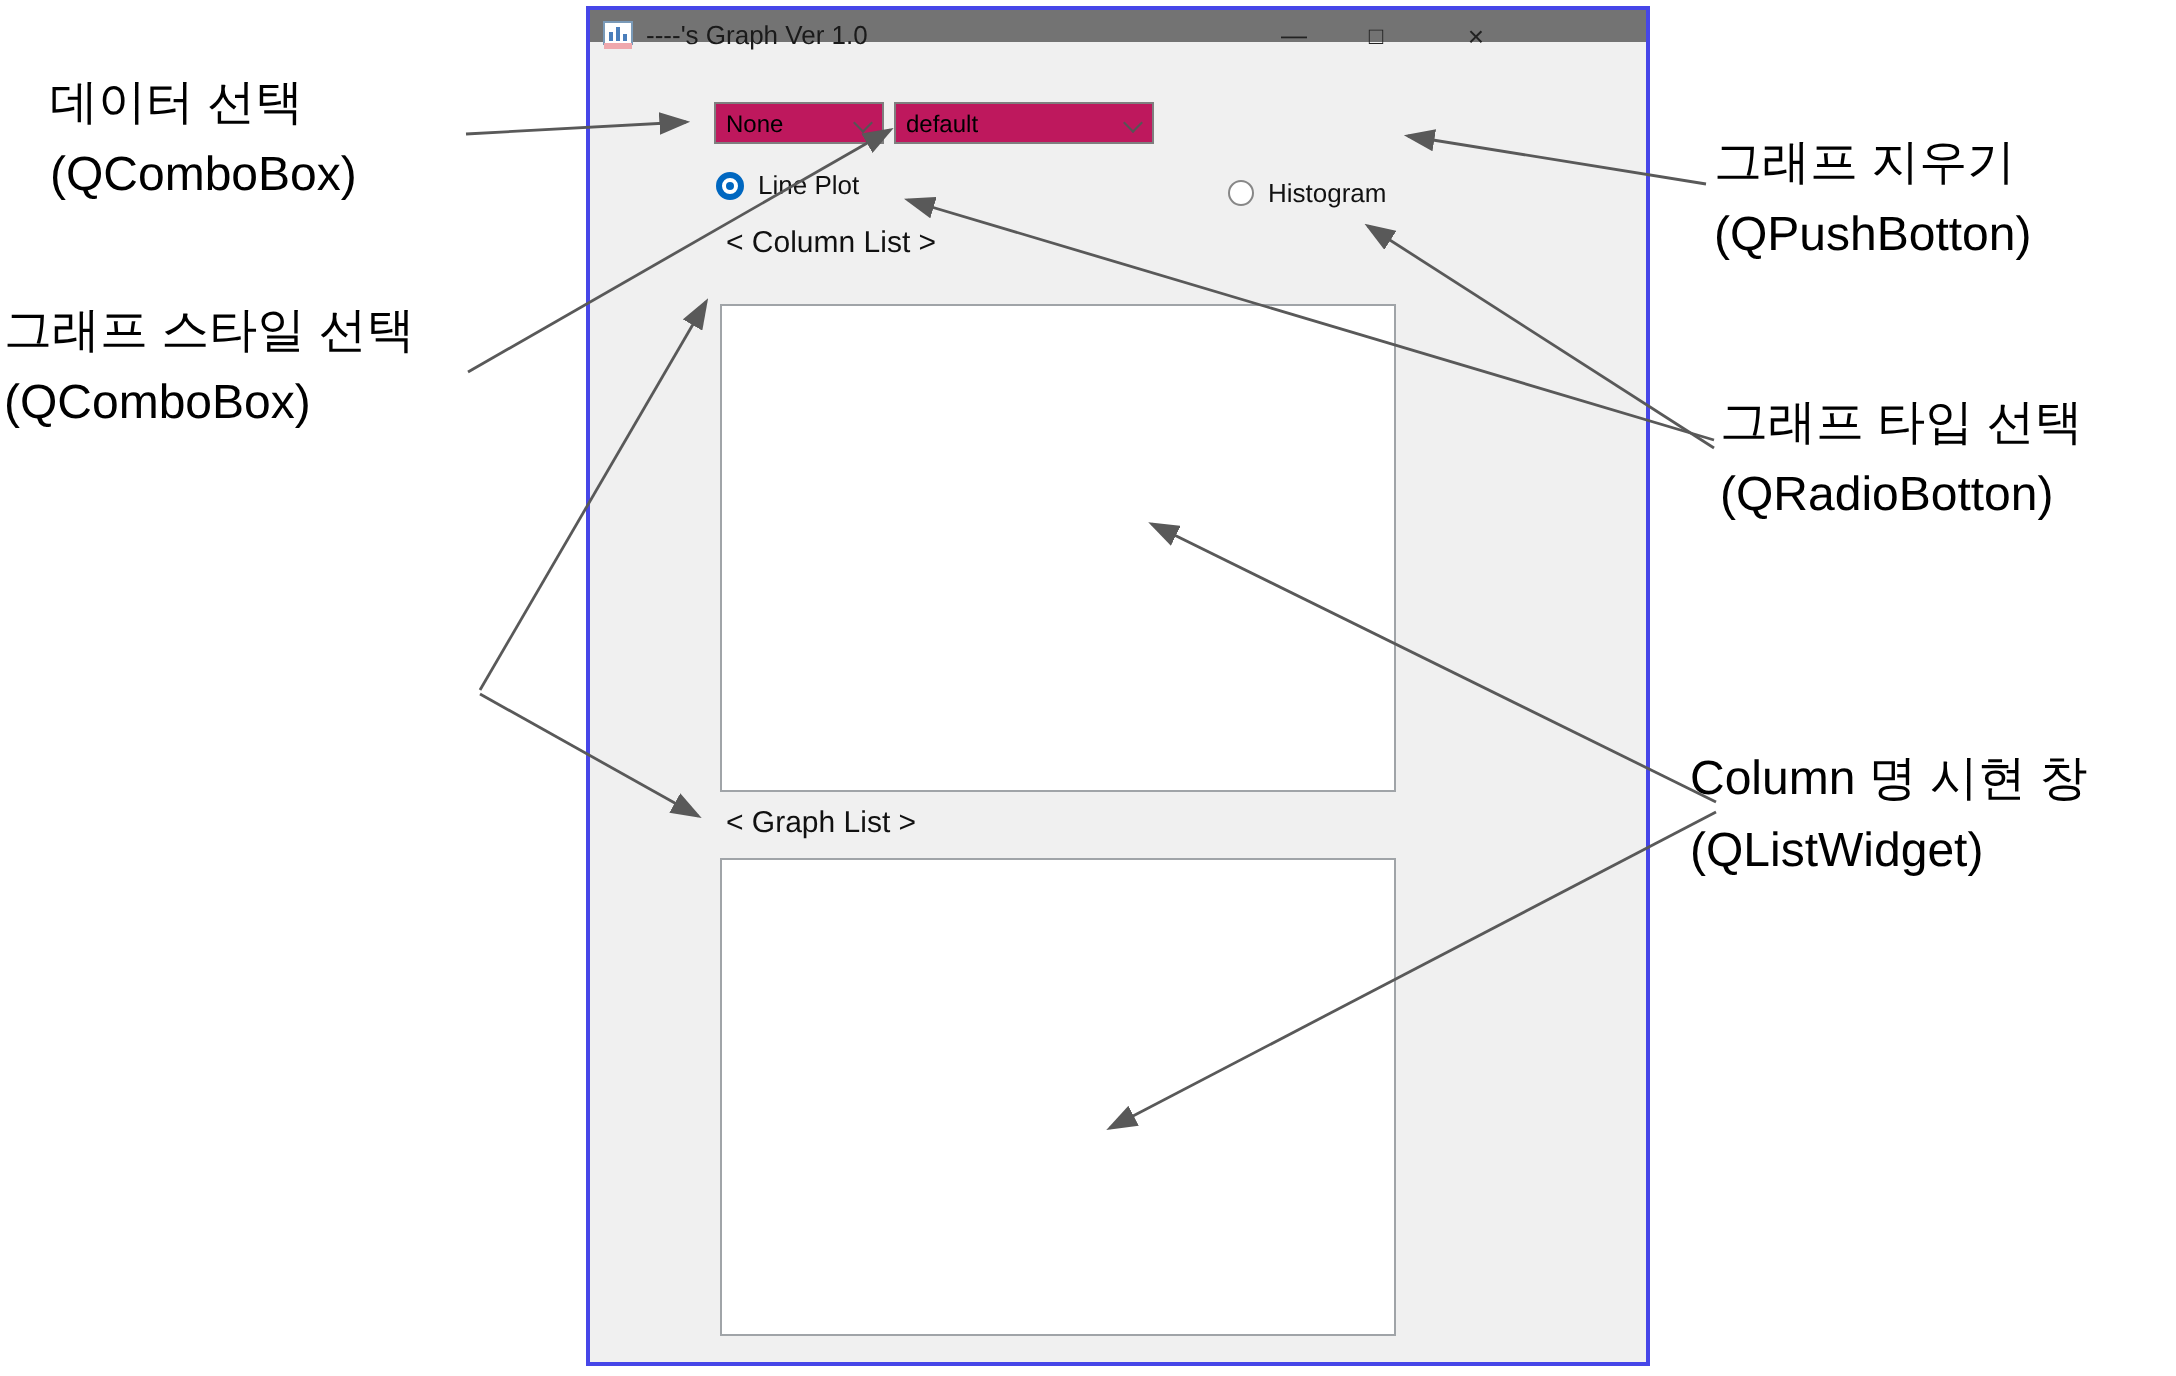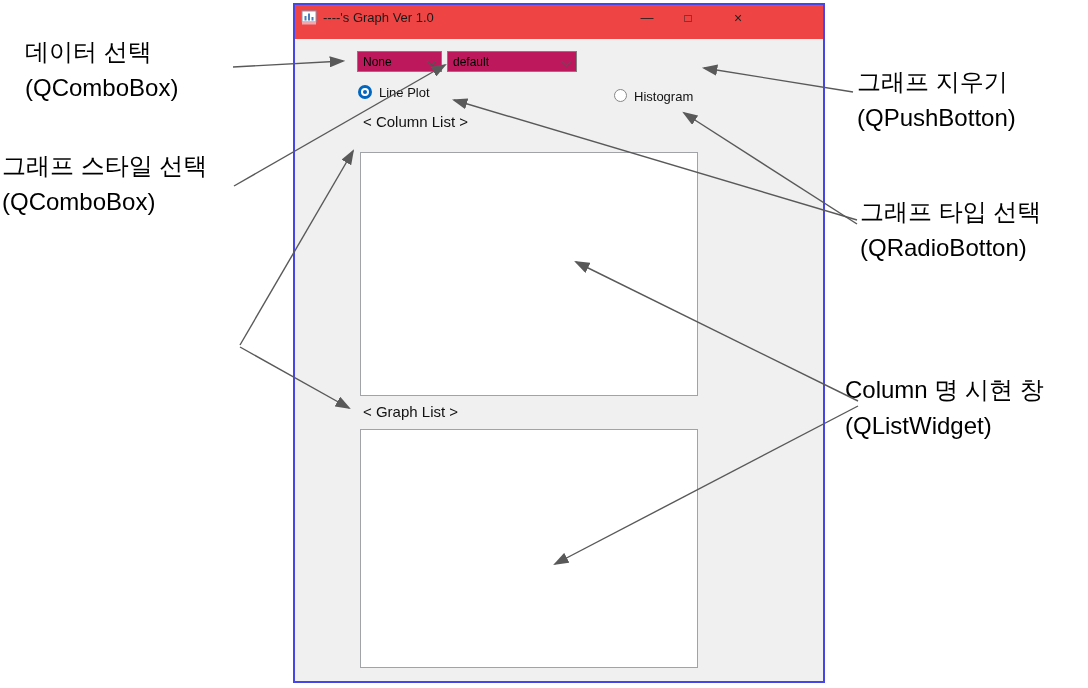--- a/index.html
+++ b/index.html
@@ -7,21 +7,21 @@
     width:1088px;height:688px;position:relative;overflow:hidden;
     background:#ffffff;
     font-family:"Liberation Sans",sans-serif;
   }
   
   .qt-window{
     position:absolute;left:293px;top:3px;width:532px;height:680px;
     box-sizing:border-box;border:2px solid #4646e8;background:#f0f0f0;
   }
   .titlebar{
-    position:absolute;left:0;top:0;width:528px;height:34px;background:#ef4444;
+    position:absolute;left:0;top:0;width:528px;height:16px;background:#737373;
   }
   .app-icon{position:absolute;left:6px;top:5px;width:16px;height:16px;}
   .title-text{
     position:absolute;left:28px;top:0;height:26px;line-height:26px;
     font-size:13px;color:#1a1a1a;white-space:nowrap;
   }
   .ctrl{
     position:absolute;top:0;width:30px;height:26px;line-height:26px;
     text-align:center;font-size:13px;color:#222;cursor:default;
   }
@@ -41,21 +41,21 @@
     border-left:1.5px solid #555;border-bottom:1.5px solid #555;
     transform:rotate(-45deg);
   }
   .erase-btn{
     position:absolute;left:294px;top:41px;width:108px;height:32px;
     box-sizing:border-box;background:#fdfdfd;border:1px solid #b0b0b0;
     font-family:"Liberation Sans",sans-serif;font-size:12px;line-height:14px;
     color:#333;text-align:center;padding:0;cursor:default;
   }
   .radio{
-    position:absolute;display:flex;align-items:flex-start;font-size:13px;color:#111;
+    position:absolute;display:flex;align-items:center;font-size:13px;color:#111;
   }
   .radio-line{left:63px;top:80px;}
   .radio-hist{left:319px;top:84px;}
   .rb{box-sizing:border-box;border-radius:50%;background:#fff;margin-right:7px;}
   .rb.checked{
     width:14px;height:14px;border:3px solid #0067c0;
     display:flex;align-items:center;justify-content:center;
   }
   .rb-dot{width:4px;height:4px;border-radius:50%;background:#0067c0;}
   .rb.unchecked{width:13px;height:13px;border:1px solid #878787;}

